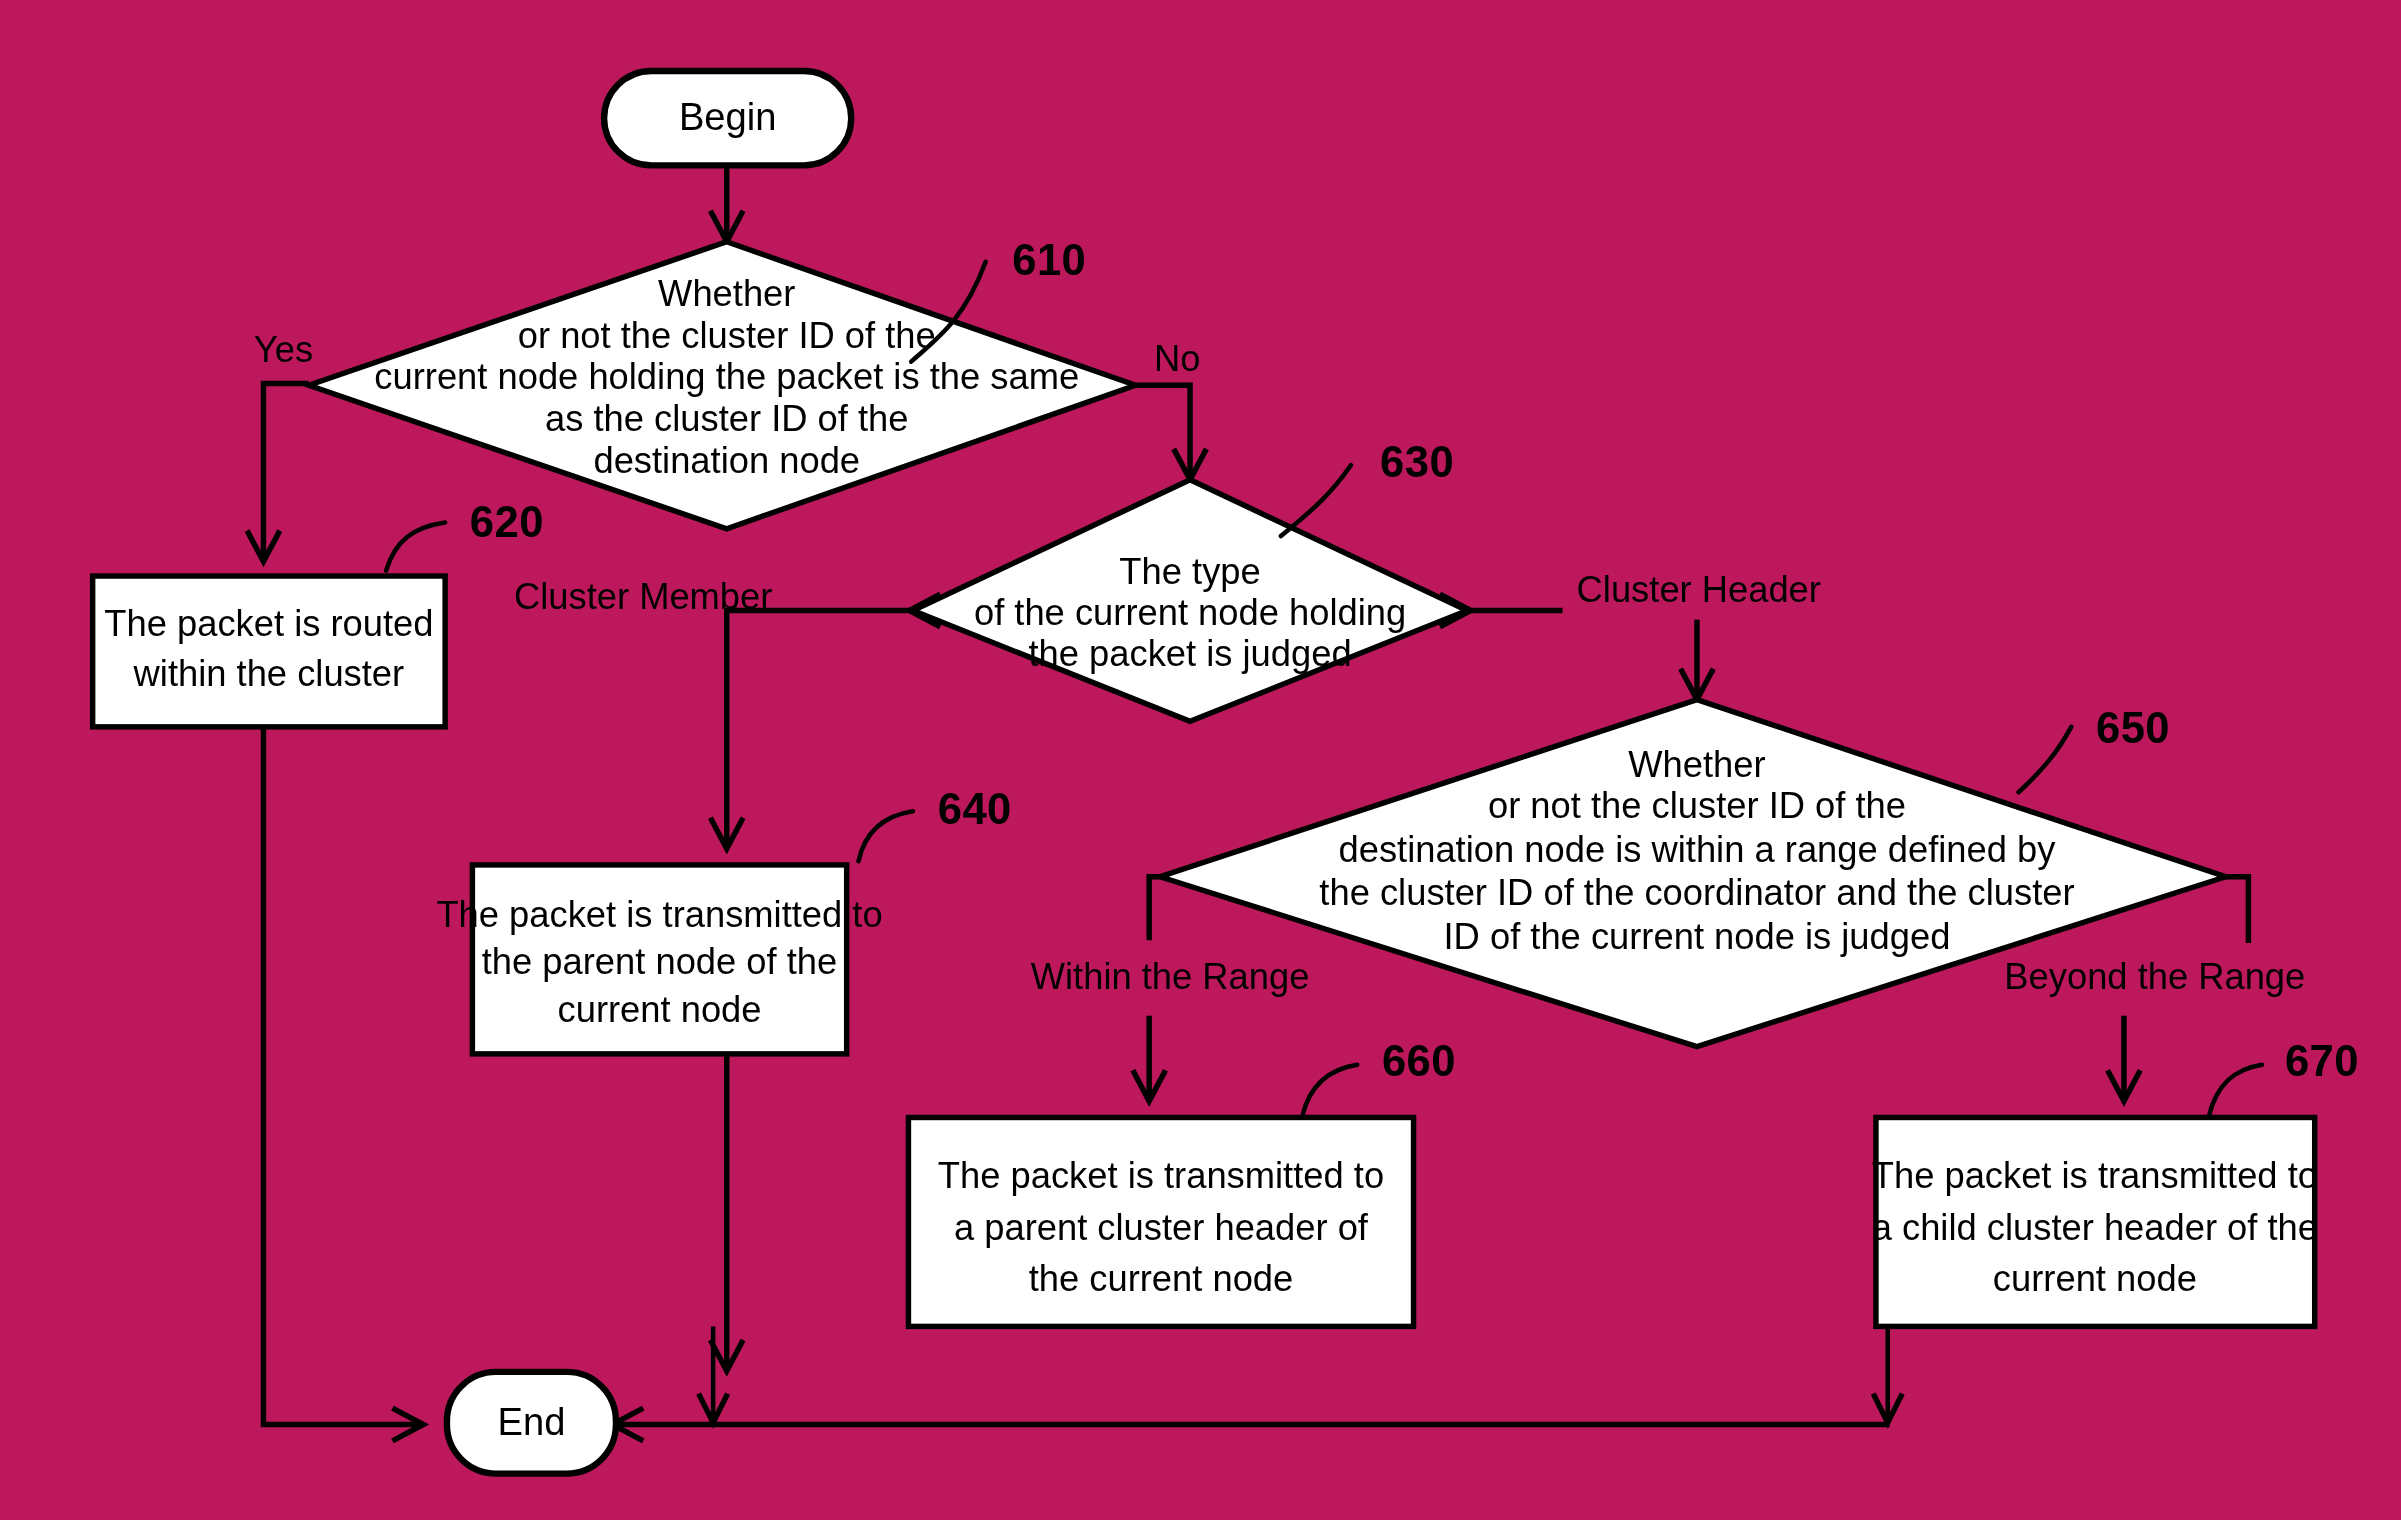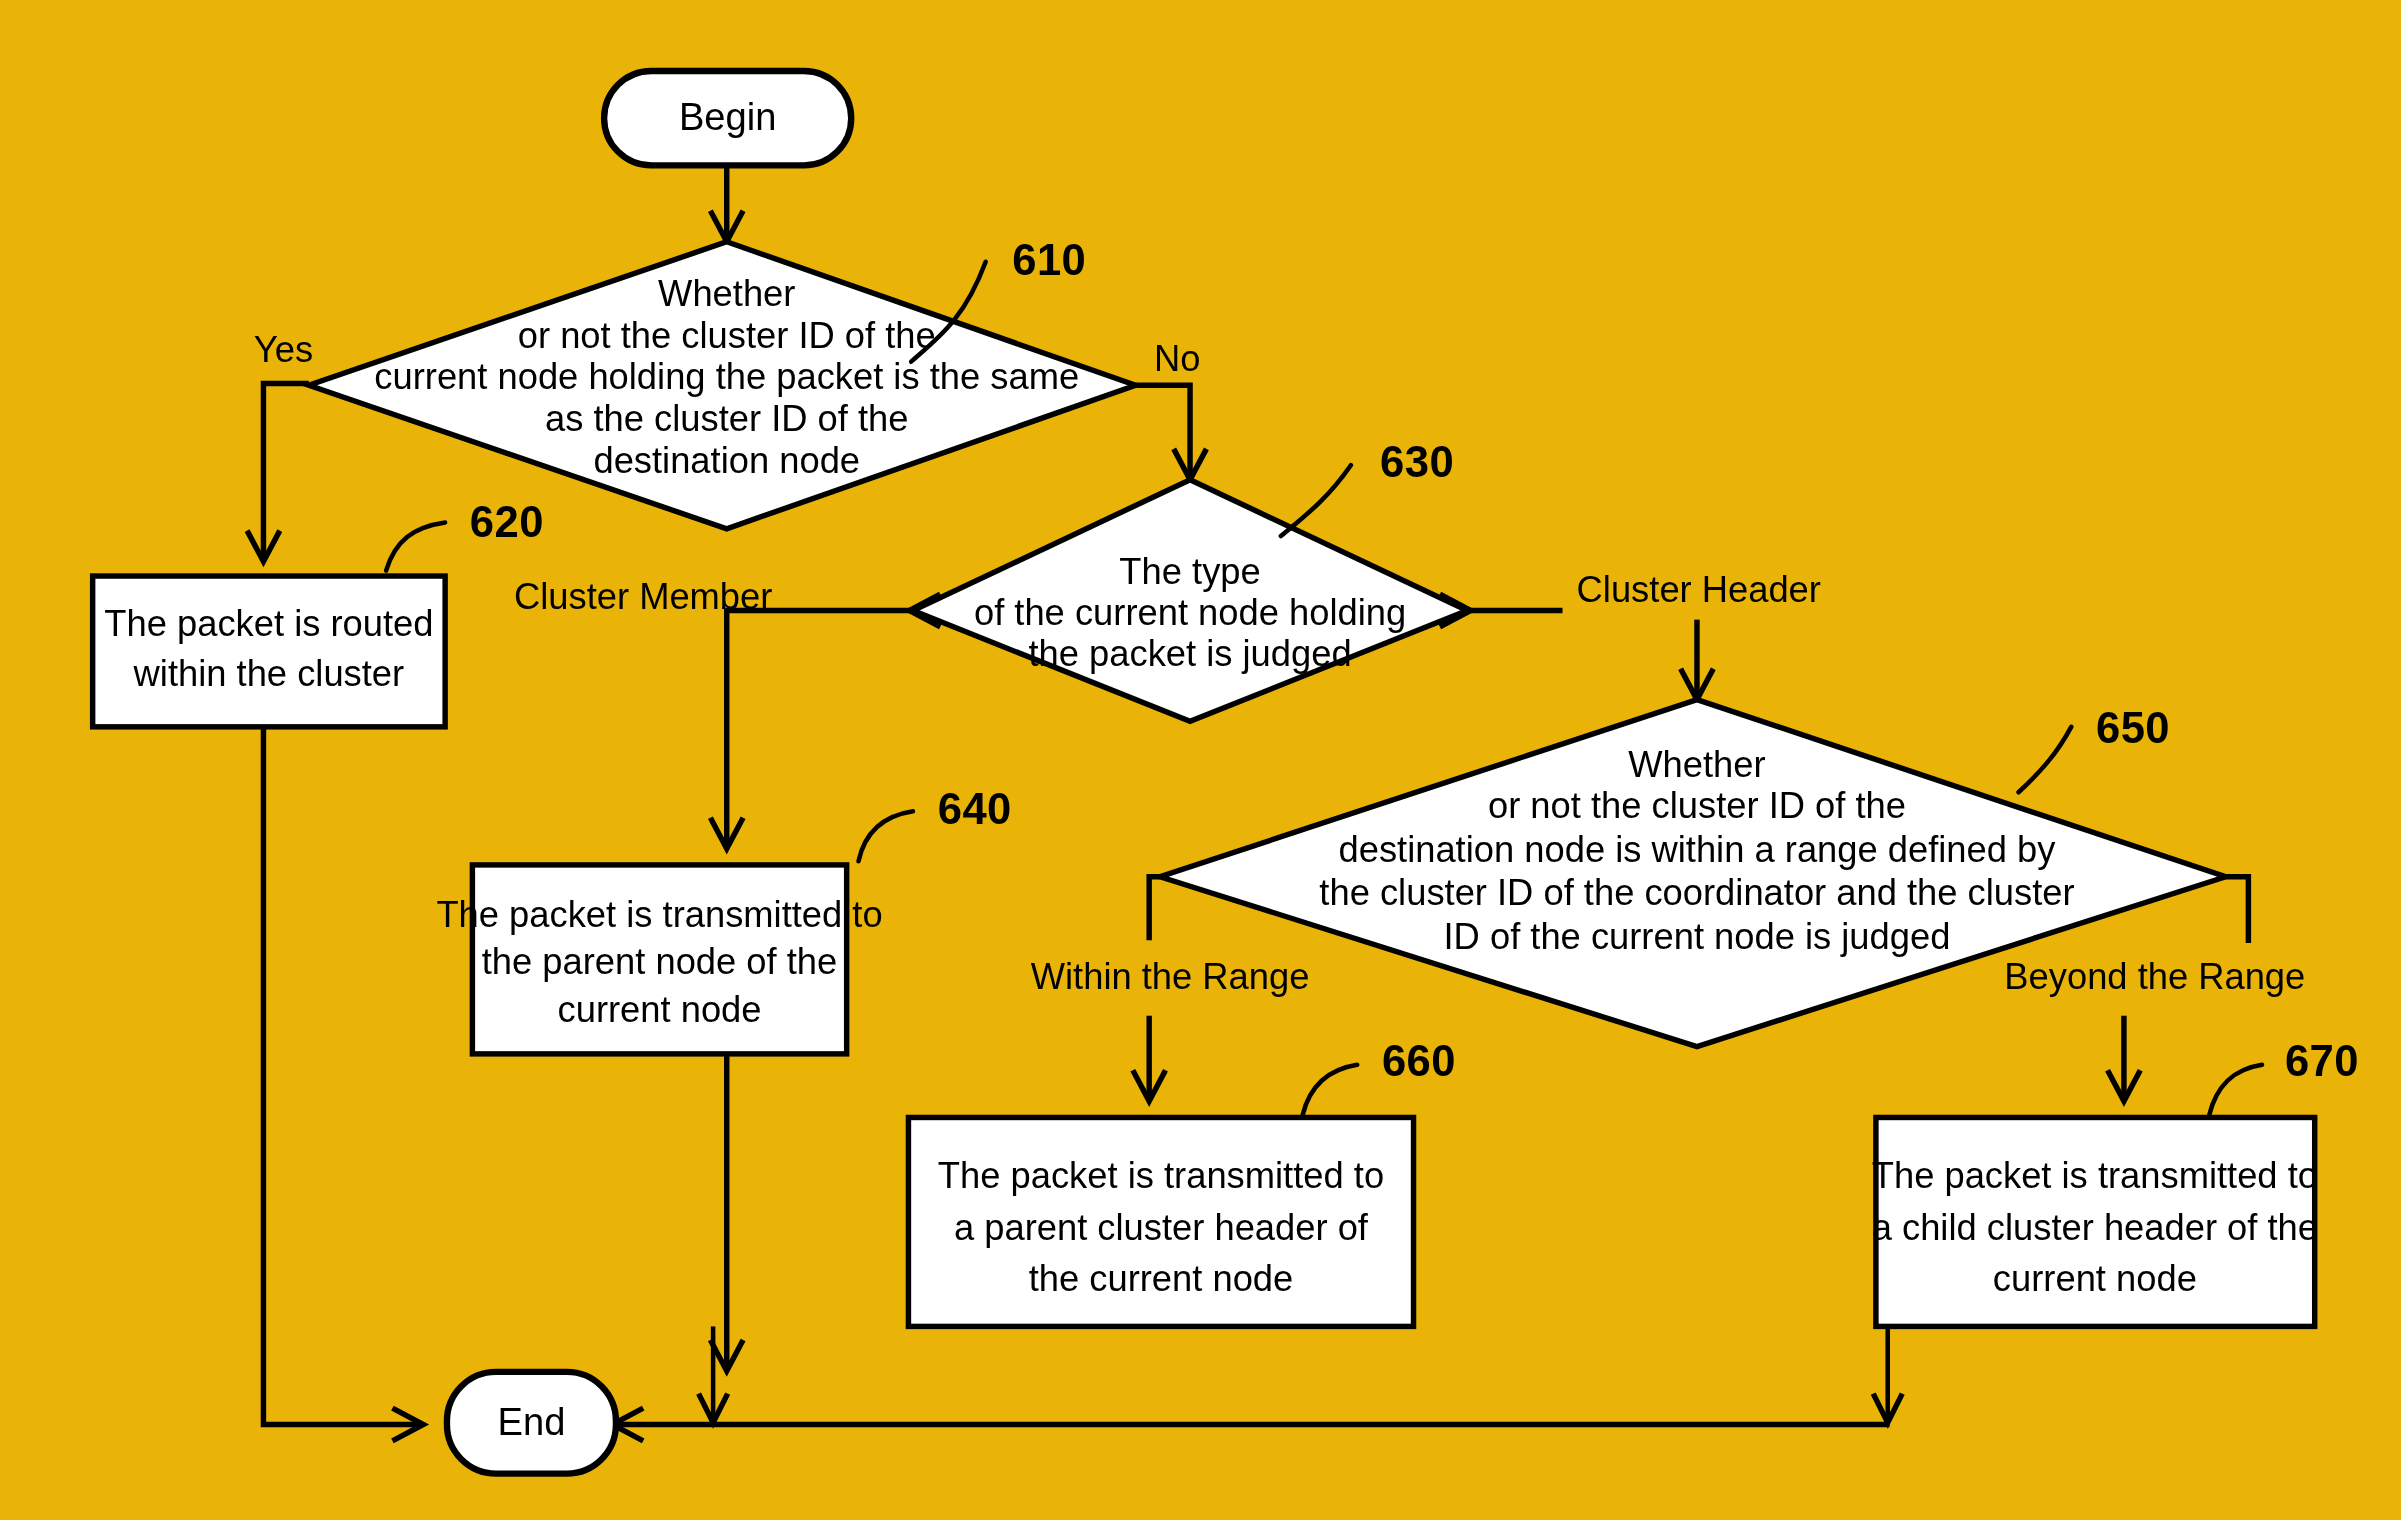--- a/index.html
+++ b/index.html
@@ -10,21 +10,21 @@
   body {
     width: 2401px;
     height: 1520px;
     font-family: "Liberation Sans", sans-serif;
     overflow: hidden;
   }
   #flowchart-root {
     position: relative;
     width: 2401px;
     height: 1520px;
-    background: #eab308;
+    background: #be185d;
   }
   svg.diagram {
     display: block;
     width: 2401px;
     height: 1520px;
   }
   .shape-stroke {
     fill: #ffffff;
     stroke: #000000;
     stroke-width: 6;

